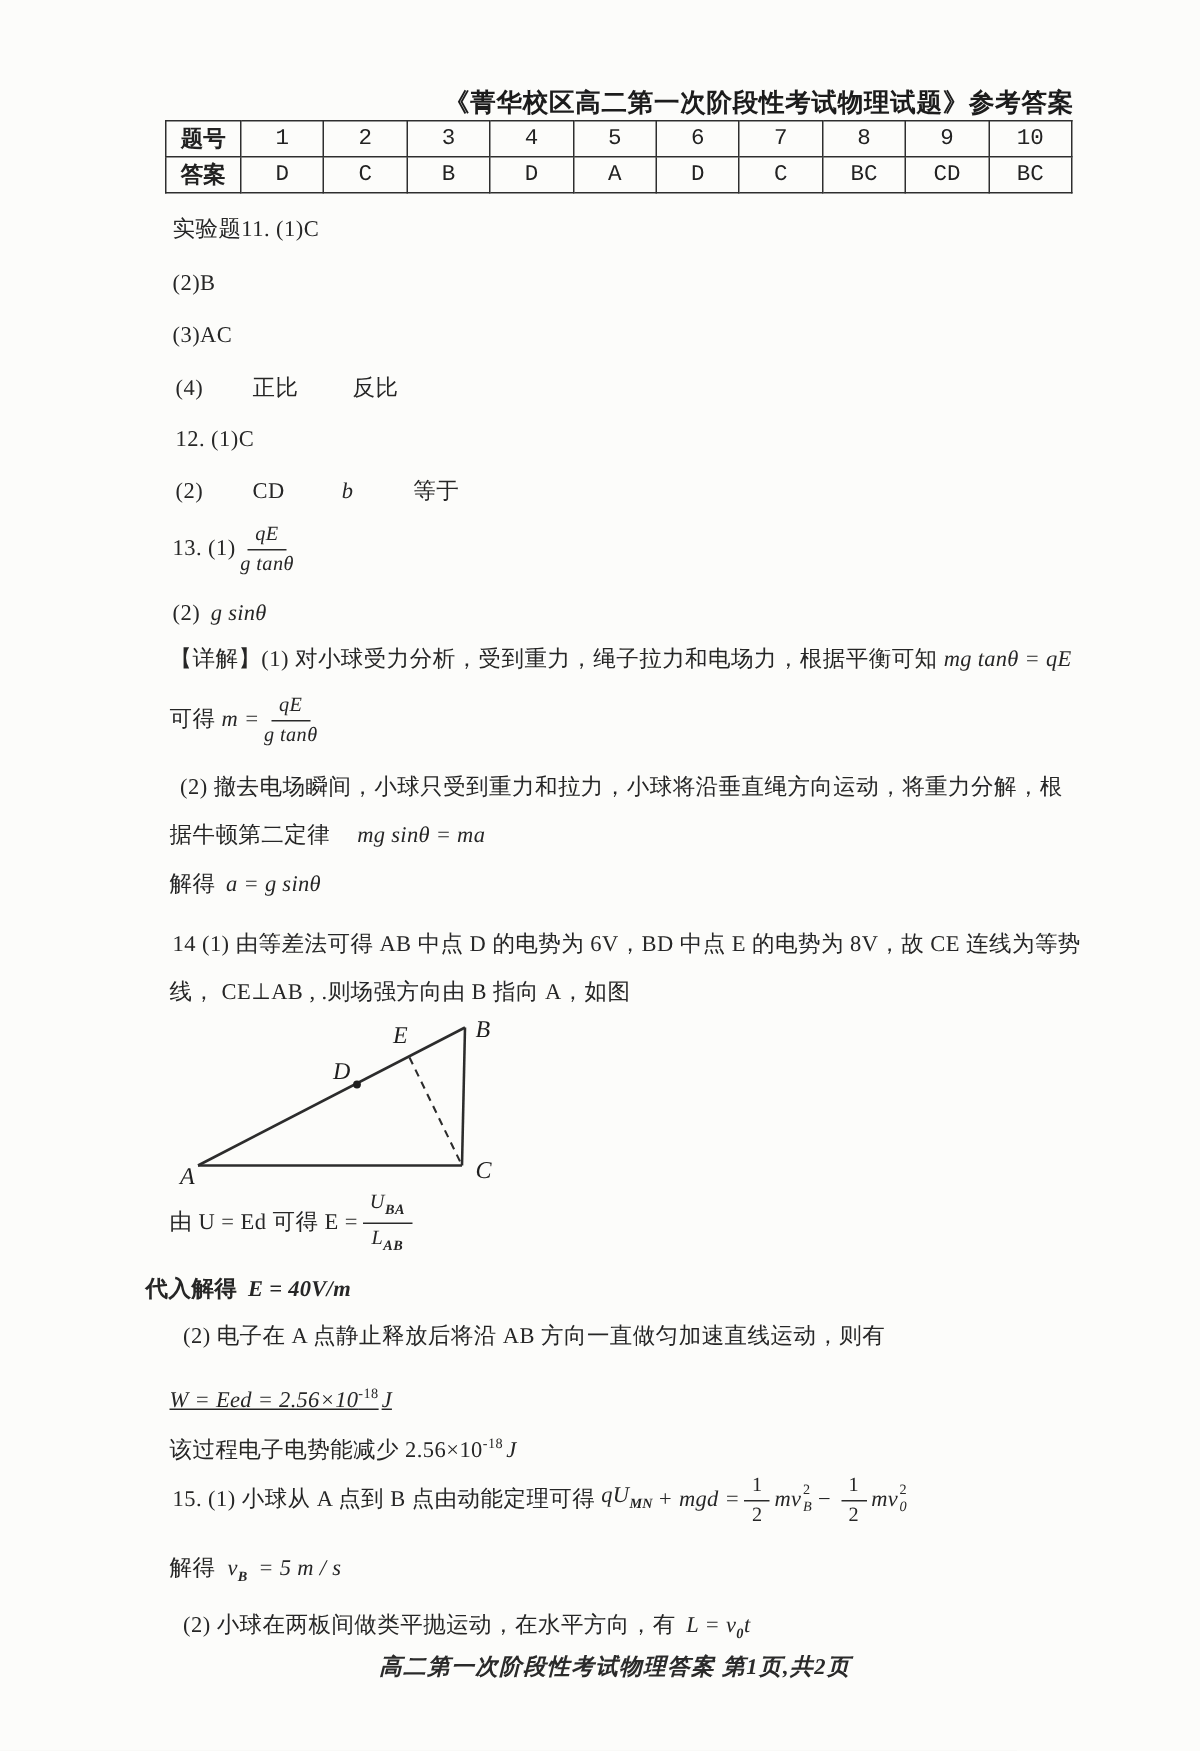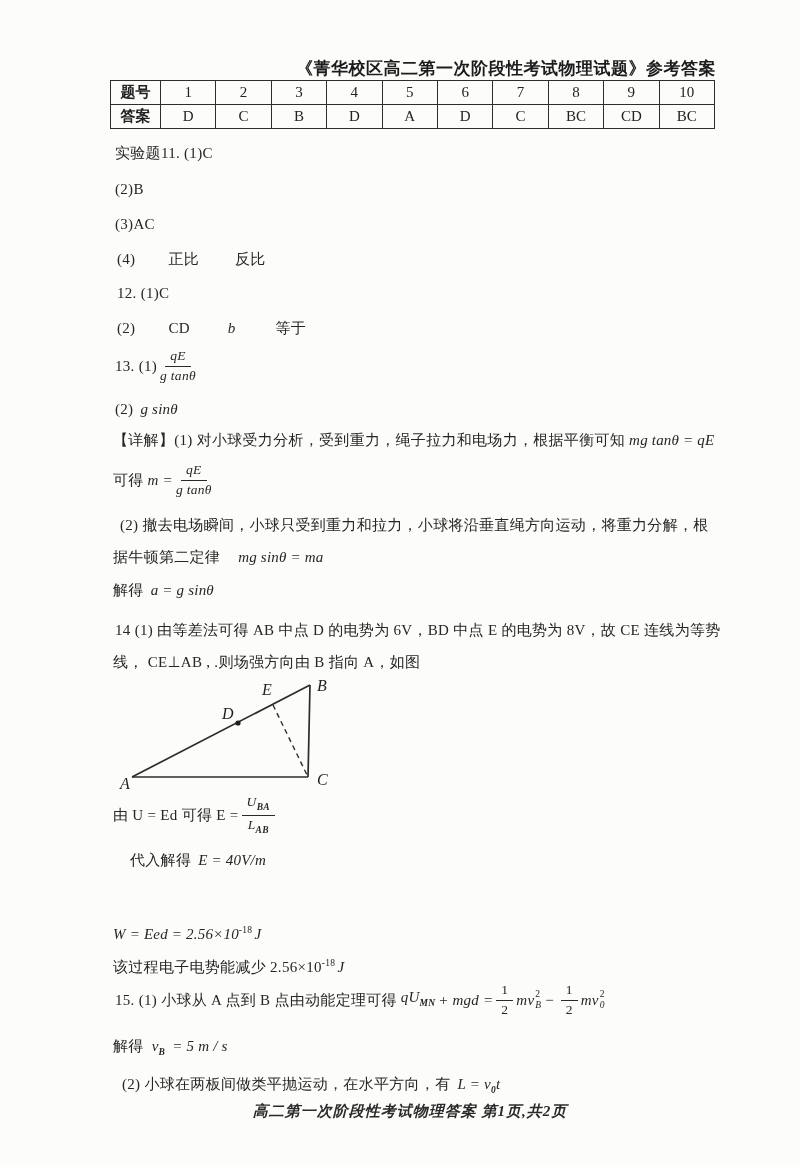--- a/index.html
+++ b/index.html
@@ -2,21 +2,21 @@
 <html><head>
 <meta charset="utf-8">
 <style>
   html,body{margin:0;padding:0;}
   body{background:#f2f2f0;font-family:"Liberation Serif",serif;}
   .page{position:relative;width:800px;height:1167px;background:#fcfcfa;margin:0 auto;overflow:hidden;color:#262626;}
   .title{position:absolute;top:57px;left:110px;width:606px;text-align:right;
          font-family:"Liberation Sans",sans-serif;font-weight:bold;font-size:17px;color:#1c1c1c;letter-spacing:0.5px;}
   table.anstable{position:absolute;left:110px;top:80px;width:605px;border-collapse:collapse;table-layout:fixed;}
   table.anstable td{border:1.7px solid #2e2e2e;text-align:center;font-size:15px;height:23px;padding:0;
-                    font-family:Liberation Serif, serif;color:#222;}
+                    font-family:Liberation Mono, monospace;color:#222;}
   table.anstable td.hd{font-weight:600;font-size:15px;}
   .line{position:absolute;font-size:15px;line-height:22px;white-space:nowrap;color:#262626;letter-spacing:0.3px;}
   .fline{display:flex;align-items:center;}
   .math{font-family:"Liberation Serif",serif;font-style:italic;letter-spacing:0.2px;}
   .frac{display:inline-flex;flex-direction:column;align-items:center;vertical-align:middle;
         font-style:italic;font-size:13.5px;line-height:1.25;margin:0 3px;}
   .frac>.num{padding:0 5px 1px;border-bottom:1.3px solid #2a2a2a;}
   .frac>.den{padding-top:1px;}
   .stack{display:inline-flex;flex-direction:column;align-items:flex-start;font-size:9.5px;line-height:1.15;
          vertical-align:-5px;font-style:italic;margin-left:1px;}
@@ -140,25 +140,26 @@
     <text x="144" y="22">E</text>
   </svg>
 
   <div class="line fline" style="top:793px;left:113px;height:44px;">
     <span>由 U = Ed 可得 E =</span>
     <span class="frac">
       <span class="num"><span>U</span><span class="subsc">BA</span></span>
       <span class="den"><span>L</span><span class="subsc">AB</span></span>
     </span>
   </div>
-  <div class="line" style="top:849px;left:130px;">
+  <div class="line" style="top:849px;left:97px;font-weight:bold;">
     <span>代入解得</span>
     <span class="math" style="margin-left:3px;">E = 40V/m</span>
   </div>
-  <div class="line" style="top:919px;left:113px;">
+  <div class="line" style="top:880px;left:122px;">(2) 电子在 A 点静止释放后将沿 AB 方向一直做匀加速直线运动，则有</div>
+  <div class="line" style="top:919px;left:113px;text-decoration:underline;">
     <span class="math">W = Eed = 2.56×10</span><span class="supsc">-18</span><span class="math" style="margin-left:2px;">J</span>
   </div>
   <div class="line" style="top:952px;left:113px;">
     <span>该过程电子电势能减少 2.56×10</span><span class="supsc">-18</span><span class="math" style="margin-left:2px;">J</span>
   </div>
 
   <div class="line fline" style="top:980px;left:115px;height:40px;">
     <span>15.  (1)  小球从 A 点到 B 点由动能定理可得</span>
     <span class="math" style="margin-left:4px;"><span>qU</span><span class="subsc">MN</span></span>
     <span class="math" style="margin-left:3px;">+ mgd =</span>

